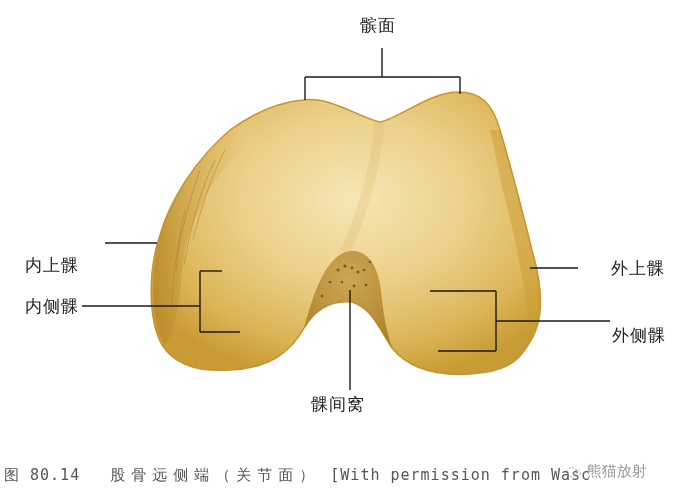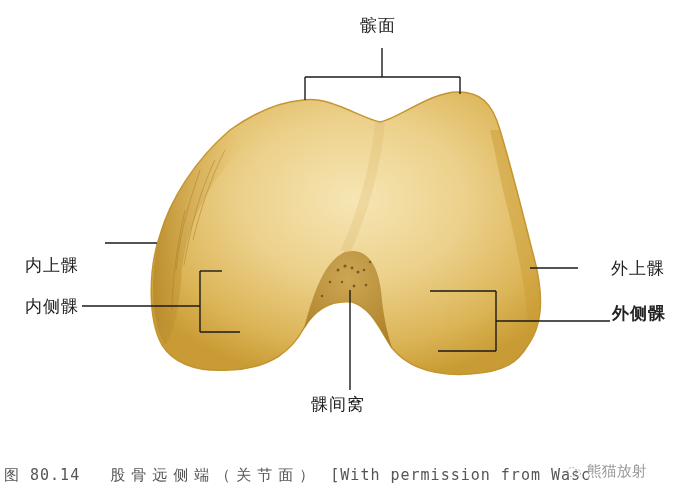--- a/index.html
+++ b/index.html
@@ -106,21 +106,21 @@
       <line x1="496" y1="291" x2="496" y2="351"></line>
       <line x1="438" y1="351" x2="496" y2="351"></line>
       <line x1="496" y1="321" x2="610" y2="321"></line>
     </g>
   </svg>
 
   <span class="label" style="left:360px;top:14px;">髌面</span>
   <span class="label" style="left:25px;top:232px;margin-top:22px;">内上髁</span>
   <span class="label" style="left:5px;top:295px;margin-left:20px;">内侧髁</span>
   <span class="label" style="left:611px;top:257px;">外上髁</span>
-  <span class="label" style="left:612px;top:302px;font-weight:bold;">外侧髁</span>
+  <span class="label" style="left:612px;top:324px;">外侧髁</span>
   <span class="label" style="left:311px;top:393px;font-family:Liberation Serif, serif;">髁间窝</span>
 
   <div class="caption">
     <span>图 80.14</span>&nbsp;&nbsp;
     <span class="cn">股骨远侧端（关节面）</span>
     <span>[With permission from Wasc</span>
   </div>
 
   <div class="watermark">
     <svg class="logo" viewBox="0 0 16 12">

